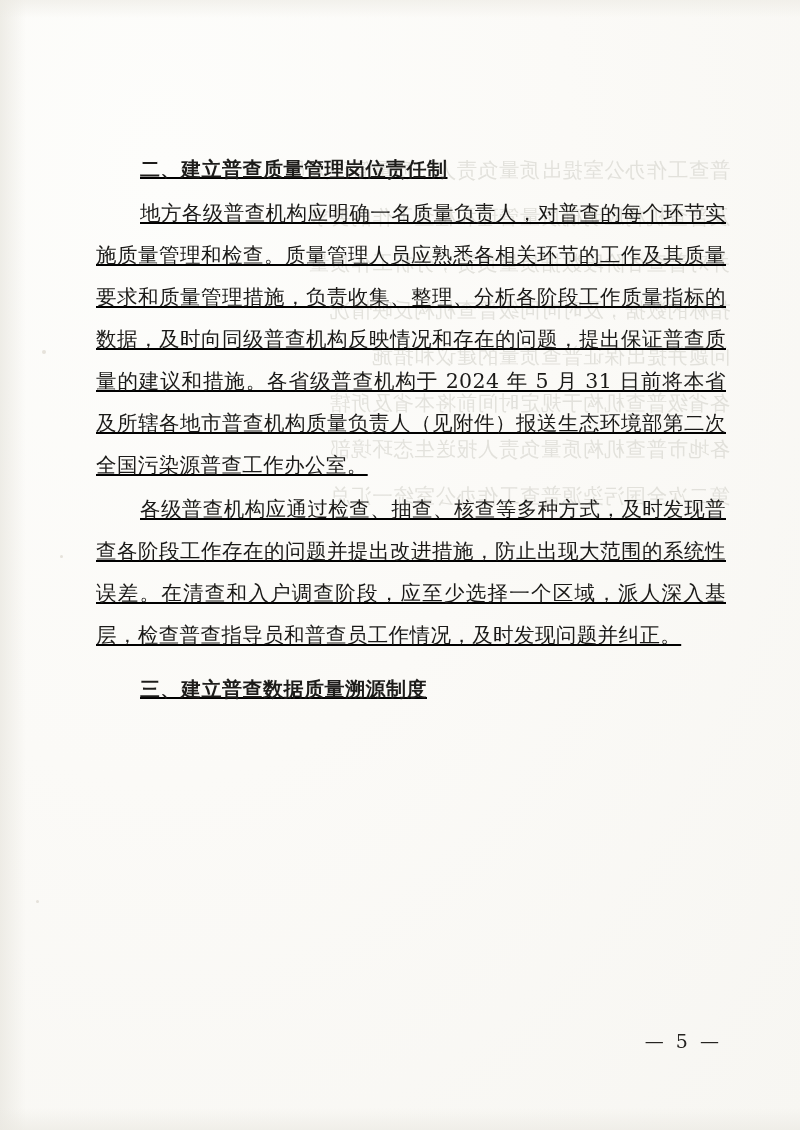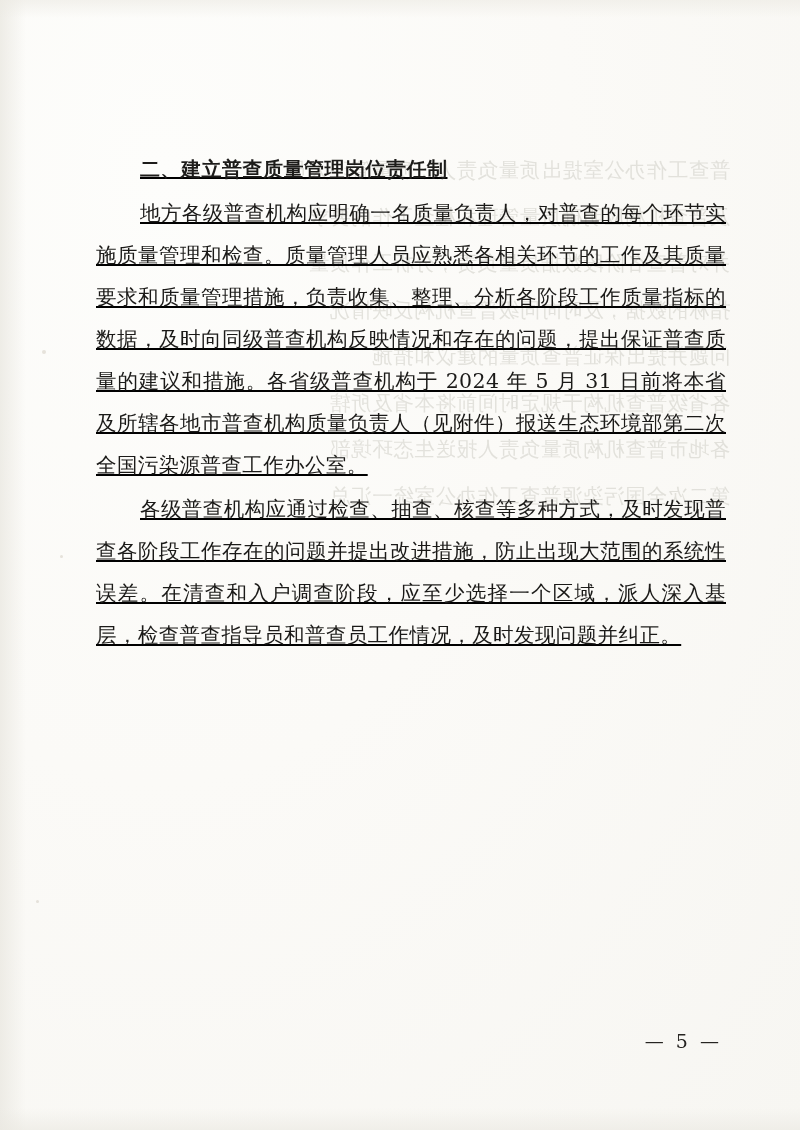--- a/index.html
+++ b/index.html
@@ -134,17 +134,18 @@
   </div>
 
   <div class="content">
 
     <h2 class="heading">二、建立普查质量管理岗位责任制</h2>
     <p class="para">地方各级普查机构应明确一名质量负责人，对普查的每个环节实施质量管理和检查。质量管理人员应熟悉各相关环节的工作及其质量要求和质量管理措施，负责收集、整理、分析各阶段工作质量指标的数据，及时向同级普查机构反映情况和存在的问题，提出保证普查质量的建议和措施。各省级普查机构于 2024 年 5 月 31 日前将本省及所辖各地市普查机构质量负责人（见附件）报送生态环境部第二次全国污染源普查工作办公室。</p>
     <p class="para">各级普查机构应通过检查、抽查、核查等多种方式，及时发现普查各阶段工作存在的问题并提出改进措施，防止出现大范围的系统性误差。在清查和入户调查阶段，应至少选择一个区域，派人深入基层，检查普查指导员和普查员工作情况，及时发现问题并纠正。</p>
 
     <div class="spacer"></div>
 
+    <h2 class="heading">三、建立普查数据质量溯源制度</h2>
 
   </div>
 
   <div class="page-number">— 5 —</div>
 </div>
 
 </body></html>

